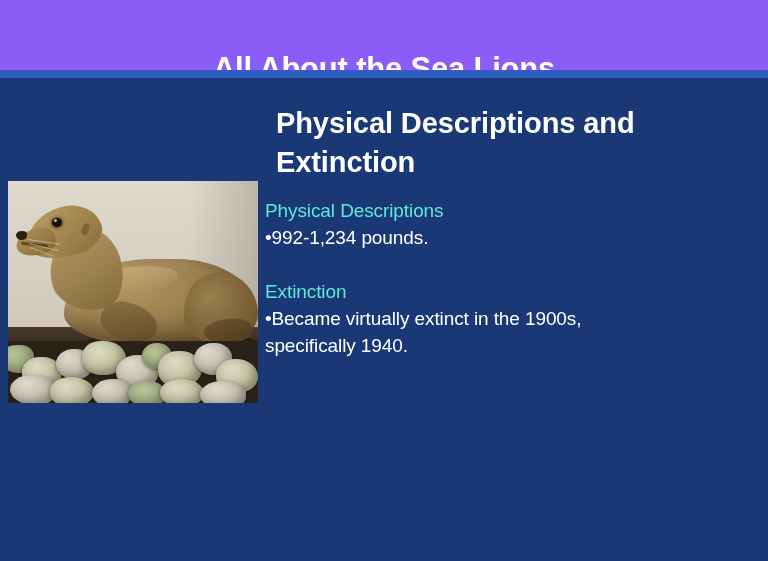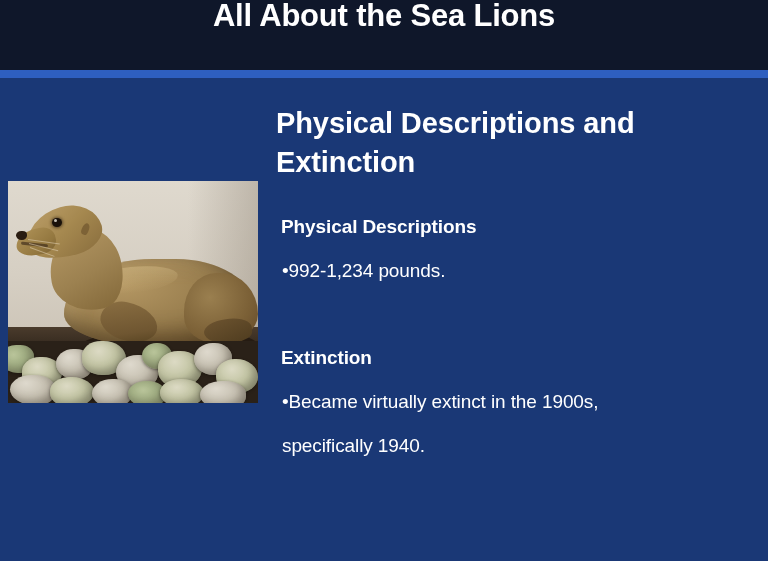--- a/index.html
+++ b/index.html
@@ -24,23 +24,23 @@
     background: #1a3876;
     overflow: hidden;
   }
 
   
   .header-band {
     position: absolute;
     left: 0; top: 0;
     width: 768px;
     height: 84px;
-    background: #0f172a;
+    background: #8b5cf6;
     display: flex;
-    align-items: flex-start;
+    align-items: flex-end;
     justify-content: center;
   }
   .header-title {
     color: #ffffff;
     font-size: 31px;
     font-weight: bold;
     letter-spacing: -0.2px;
     line-height: 1;
     text-align: center;
     white-space: nowrap;
@@ -80,27 +80,27 @@
     position: absolute;
     left: 265px;
     top: 120px;
     width: 420px;
     color: #eef1f7;
     font-size: 19px;
     line-height: 1.42;
     letter-spacing: -0.1px;
   }
   .sec-heading {
-    margin: 16px;
+    margin: 0;
     font-size: 19px;
-    font-weight: bold;
-    color: #ffffff;
+    font-weight: normal;
+    color: #5eead4;
   }
   .bullet-line {
-    margin: 17px;
+    margin: 0;
     font-size: 19px;
     color: #ffffff;
     text-indent: 0;
   }
   .spacer-line {
     height: 27px;
   }
 
   
   .photo-frame {

